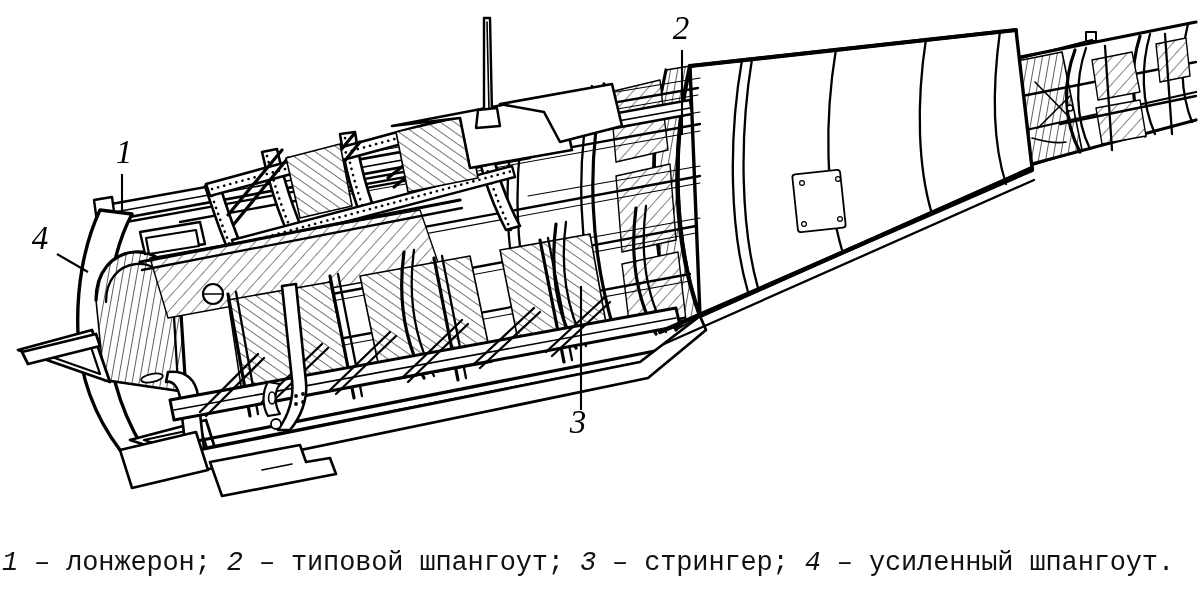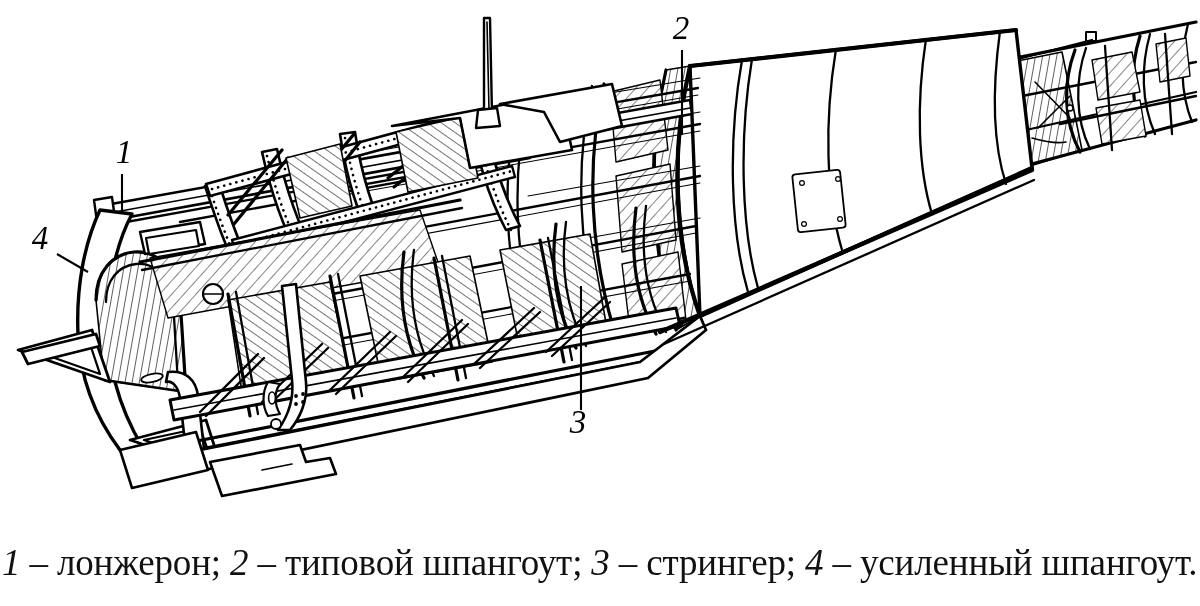--- a/index.html
+++ b/index.html
@@ -36,22 +36,22 @@
     top: 520px;
     width: 1200px;
     height: 86px;
     display: flex;
     align-items: center;
     justify-content: flex-start;
     box-sizing: border-box;
     padding: 0 2px;
   }
   #caption-text {
-    font-family: Liberation Serif, serif;
-    font-size: 37px;
+    font-family: Liberation Mono, monospace;
+    font-size: 27px;
     line-height: 34px;
     letter-spacing: -0.15px;
     white-space: nowrap;
     color: #111111;
   }
   #caption-text .num {
     font-style: italic;
   }
   
   .ln { fill: none; stroke: #000; stroke-linecap: round; stroke-linejoin: round; }

